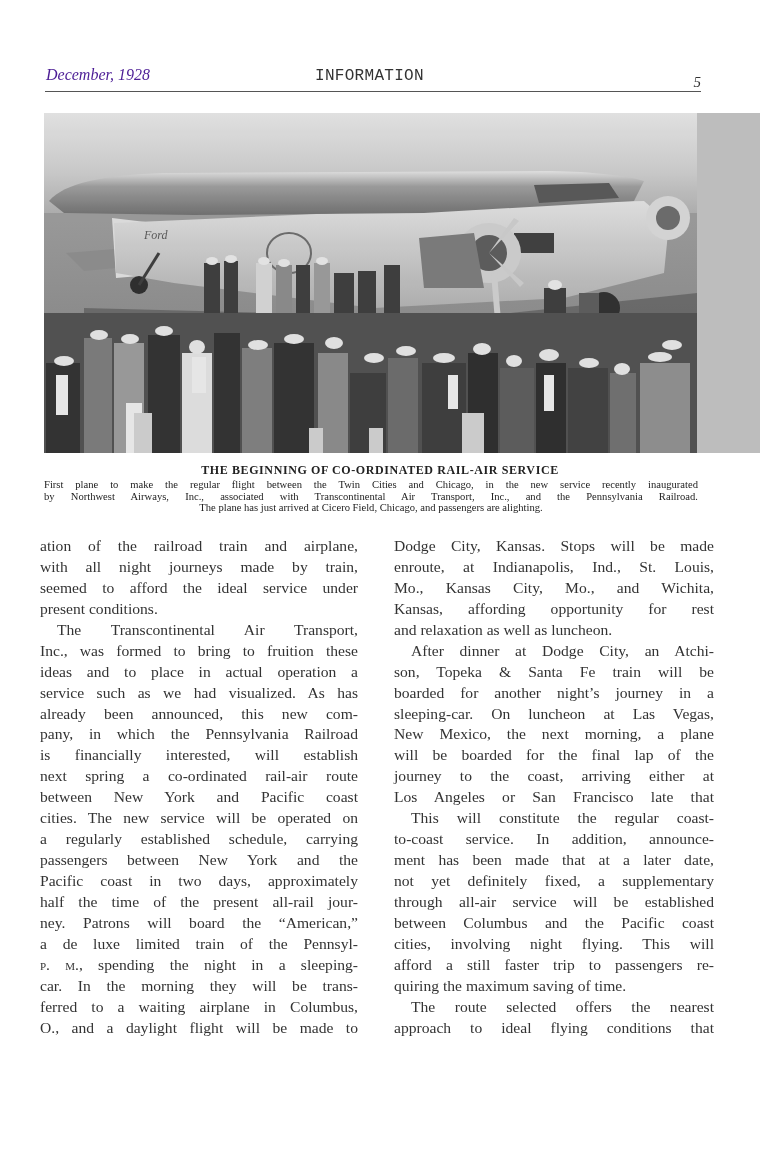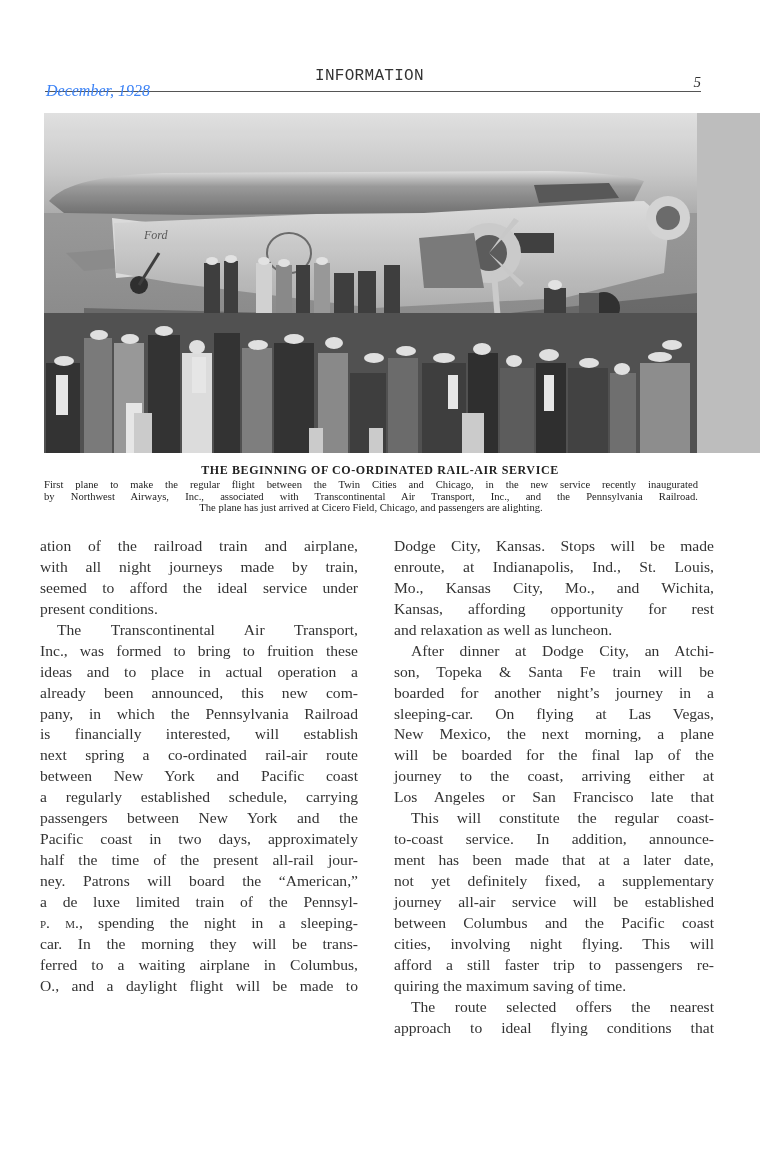--- a/index.html
+++ b/index.html
@@ -6,23 +6,23 @@
   body {
     width: 760px; height: 1150px; overflow: hidden;
     background: #ffffff; position: relative;
     color: #2a2a2a;
   }
   .header {
     position: absolute; left: 45px; top: 64px; width: 656px; height: 27px;
     border-bottom: 1px solid #555;
   }
   .header .date {
-    position: absolute; left: 1px; top: 18px;
-    font-family: "Liberation Serif", "DejaVu Serif", serif;
-    font-style: italic; font-size: 16px; color: #3b82f6;
+    position: absolute; left: 1px; top: 2px;
+    font-family: "Liberation Serif", "DejaVu Serif", serif;
+    font-style: italic; font-size: 16px; color: #4c1d95;
   }
   .header .title {
     position: absolute; left: 270px; top: 3px;
     font-family: Liberation Mono, monospace;
     font-size: 16px; letter-spacing: 0.3px; color: #333;
   }
   .header .pageno {
     position: absolute; right: 0px; top: 10px;
     font-family: "Liberation Serif", "DejaVu Serif", serif;
     font-style: italic; font-size: 15px; color: #333;
@@ -222,54 +222,56 @@
 </div>
 
 <div class="col left" id="col-left">
     <span class="ln">ation of the railroad train and airplane,</span>
     <span class="ln">with all night journeys made by train,</span>
     <span class="ln">seemed to afford the ideal service under</span>
     <span class="ln last">present conditions.</span>
     <span class="ln indent">The Transcontinental Air Transport,</span>
     <span class="ln">Inc., was formed to bring to fruition these</span>
     <span class="ln">ideas and to place in actual operation a</span>
+    <span class="ln">service such as we had visualized. As has</span>
     <span class="ln">already been announced, this new com-</span>
     <span class="ln">pany, in which the Pennsylvania Railroad</span>
     <span class="ln">is financially interested, will establish</span>
     <span class="ln">next spring a co-ordinated rail-air route</span>
     <span class="ln">between New York and Pacific coast</span>
+    <span class="ln">cities. The new service will be operated on</span>
     <span class="ln">a regularly established schedule, carrying</span>
     <span class="ln">passengers between New York and the</span>
     <span class="ln">Pacific coast in two days, approximately</span>
     <span class="ln">half the time of the present all-rail jour-</span>
     <span class="ln">ney. Patrons will board the “American,”</span>
     <span class="ln">a de luxe limited train of the Pennsyl-</span>
     <span class="ln"><span class="smallcaps">p. m.</span>, spending the night in a sleeping-</span>
     <span class="ln">car. In the morning they will be trans-</span>
     <span class="ln">ferred to a waiting airplane in Columbus,</span>
     <span class="ln">O., and a daylight flight will be made to</span>
   </div>
 <div class="col right" id="col-right">
     <span class="ln">Dodge City, Kansas. Stops will be made</span>
     <span class="ln">enroute, at Indianapolis, Ind., St. Louis,</span>
     <span class="ln">Mo., Kansas City, Mo., and Wichita,</span>
     <span class="ln">Kansas, affording opportunity for rest</span>
     <span class="ln last">and relaxation as well as luncheon.</span>
     <span class="ln indent">After dinner at Dodge City, an Atchi-</span>
     <span class="ln">son, Topeka &amp; Santa Fe train will be</span>
     <span class="ln">boarded for another night’s journey in a</span>
-    <span class="ln">sleeping-car. On flying at Las Vegas,</span>
+    <span class="ln">sleeping-car. On luncheon at Las Vegas,</span>
     <span class="ln">New Mexico, the next morning, a plane</span>
     <span class="ln">will be boarded for the final lap of the</span>
     <span class="ln">journey to the coast, arriving either at</span>
     <span class="ln">Los Angeles or San Francisco late that</span>
     <span class="ln indent">This will constitute the regular coast-</span>
     <span class="ln">to-coast service. In addition, announce-</span>
     <span class="ln">ment has been made that at a later date,</span>
     <span class="ln">not yet definitely fixed, a supplementary</span>
-    <span class="ln">journey all-air service will be established</span>
+    <span class="ln">through all-air service will be established</span>
     <span class="ln">between Columbus and the Pacific coast</span>
     <span class="ln">cities, involving night flying. This will</span>
     <span class="ln">afford a still faster trip to passengers re-</span>
     <span class="ln last">quiring the maximum saving of time.</span>
     <span class="ln indent">The route selected offers the nearest</span>
     <span class="ln">approach to ideal flying conditions that</span>
   </div>
 
 </body></html>

